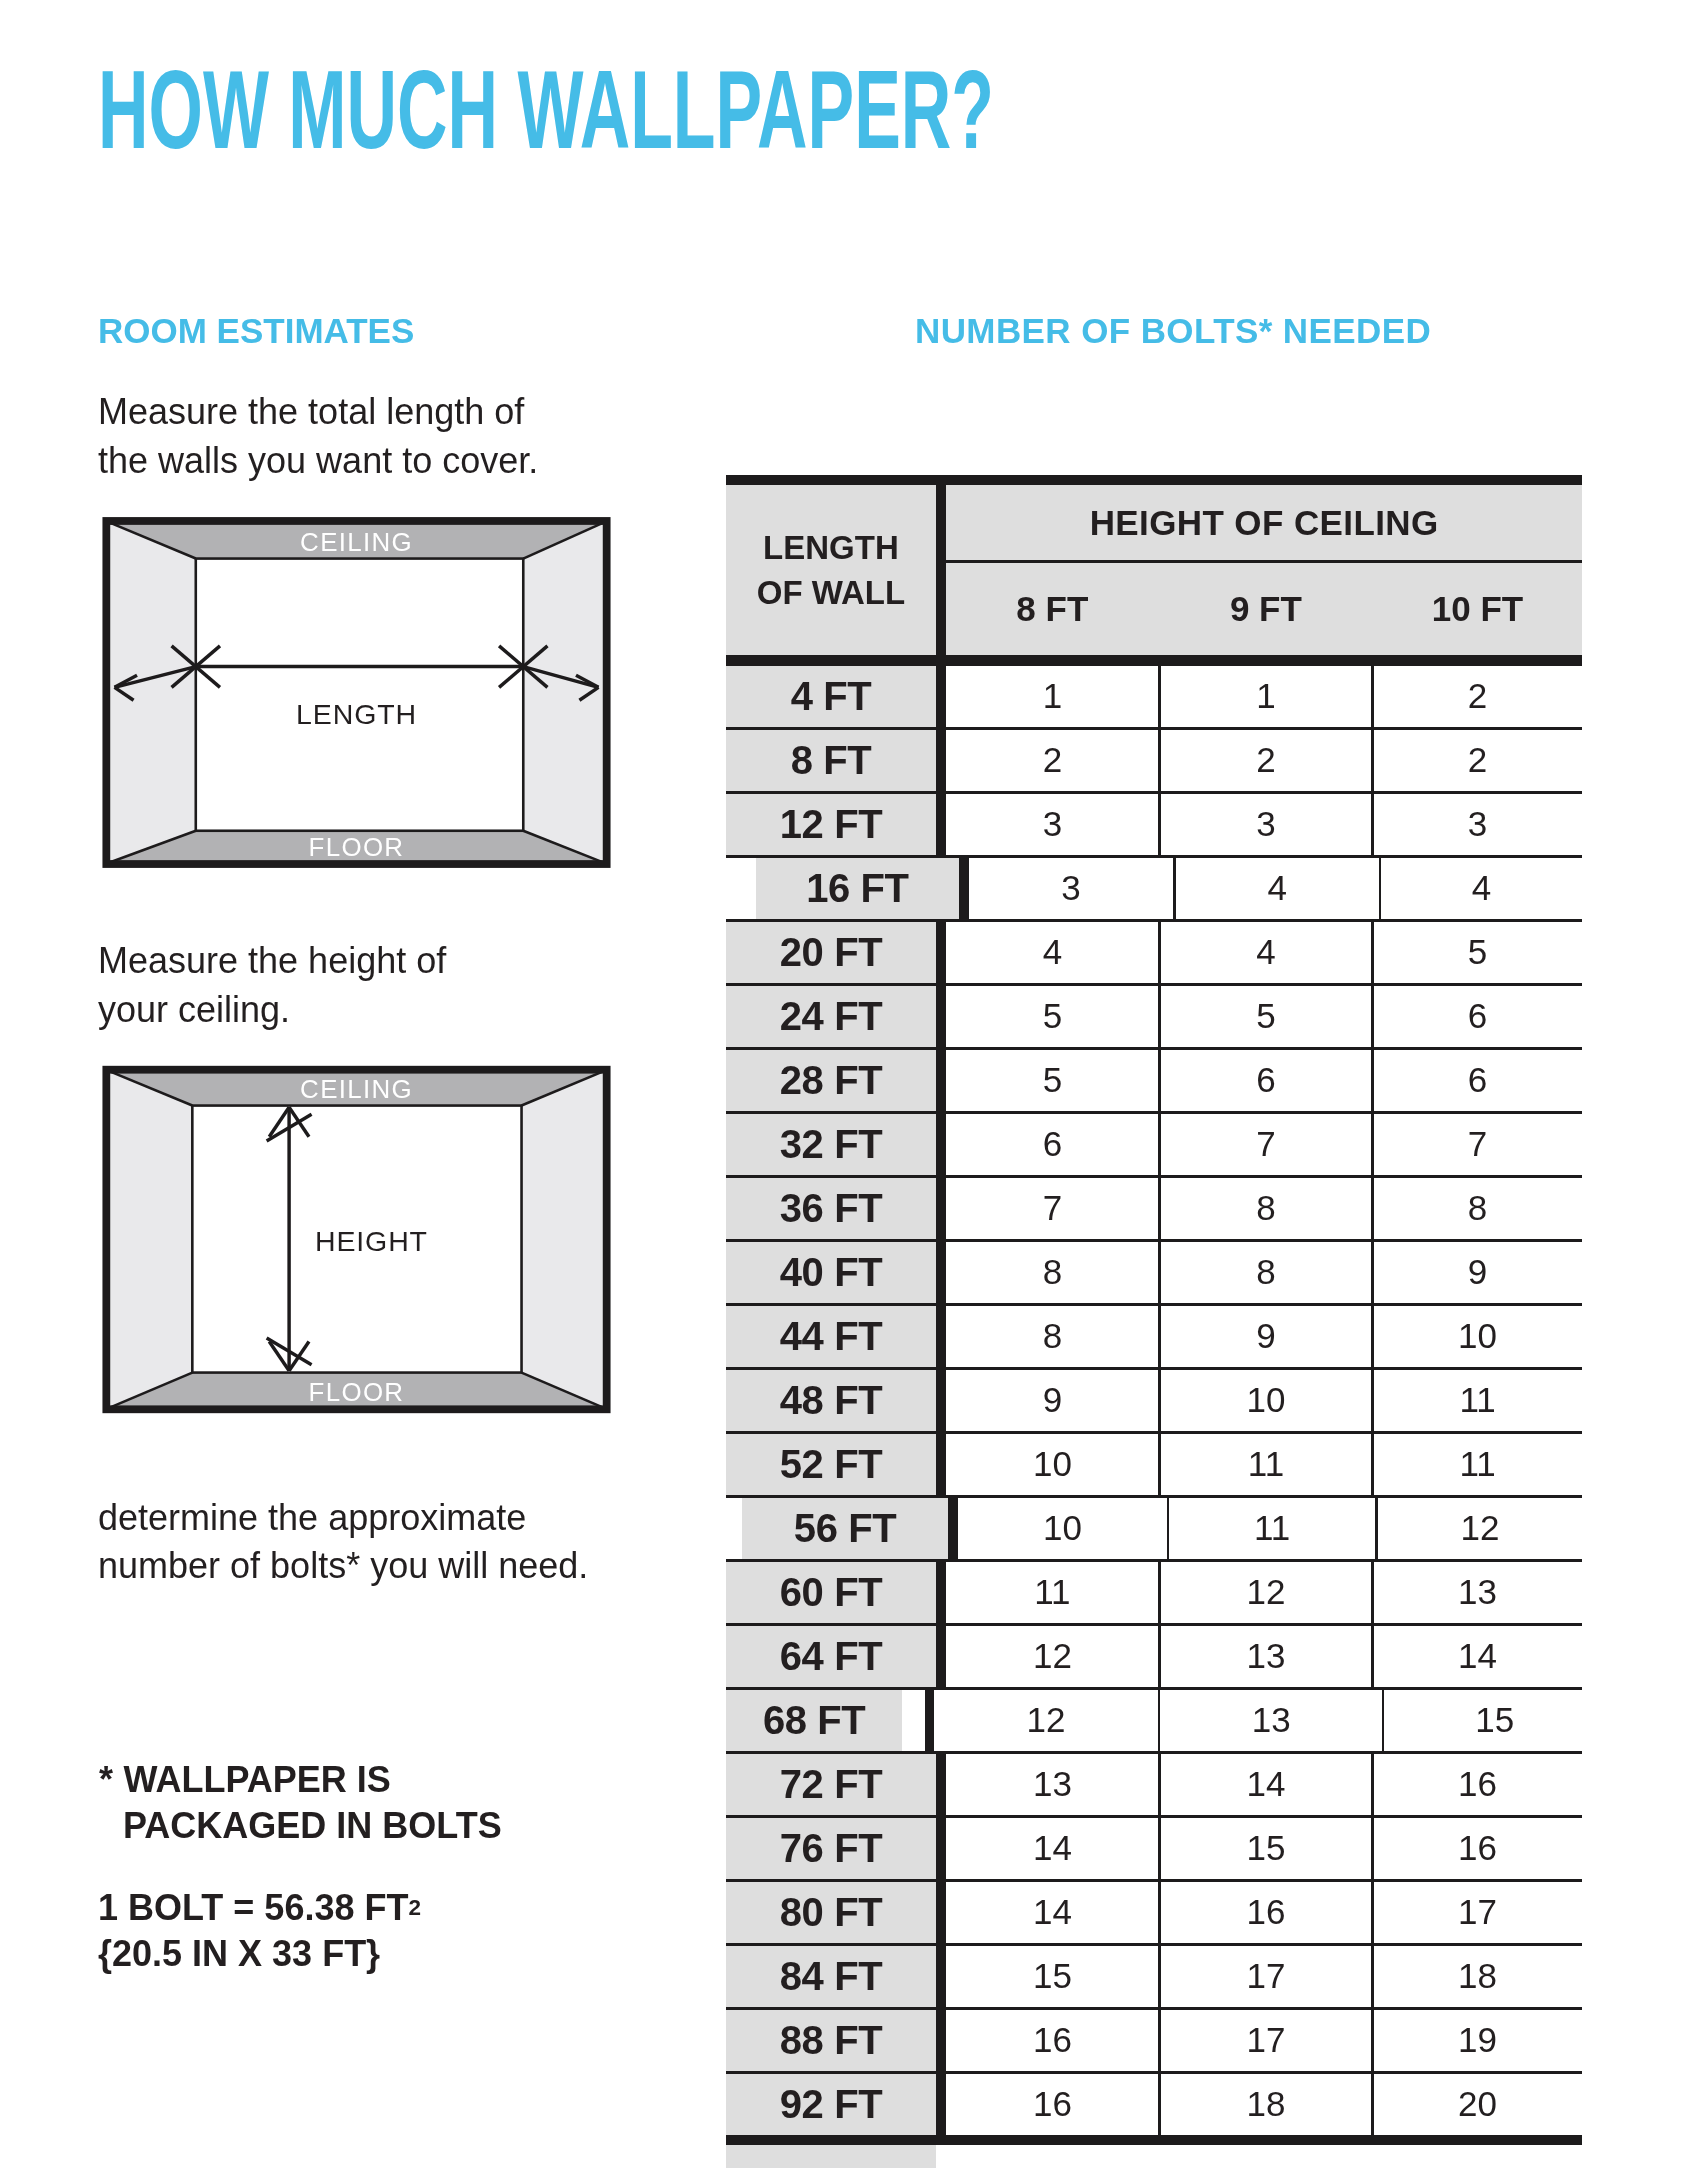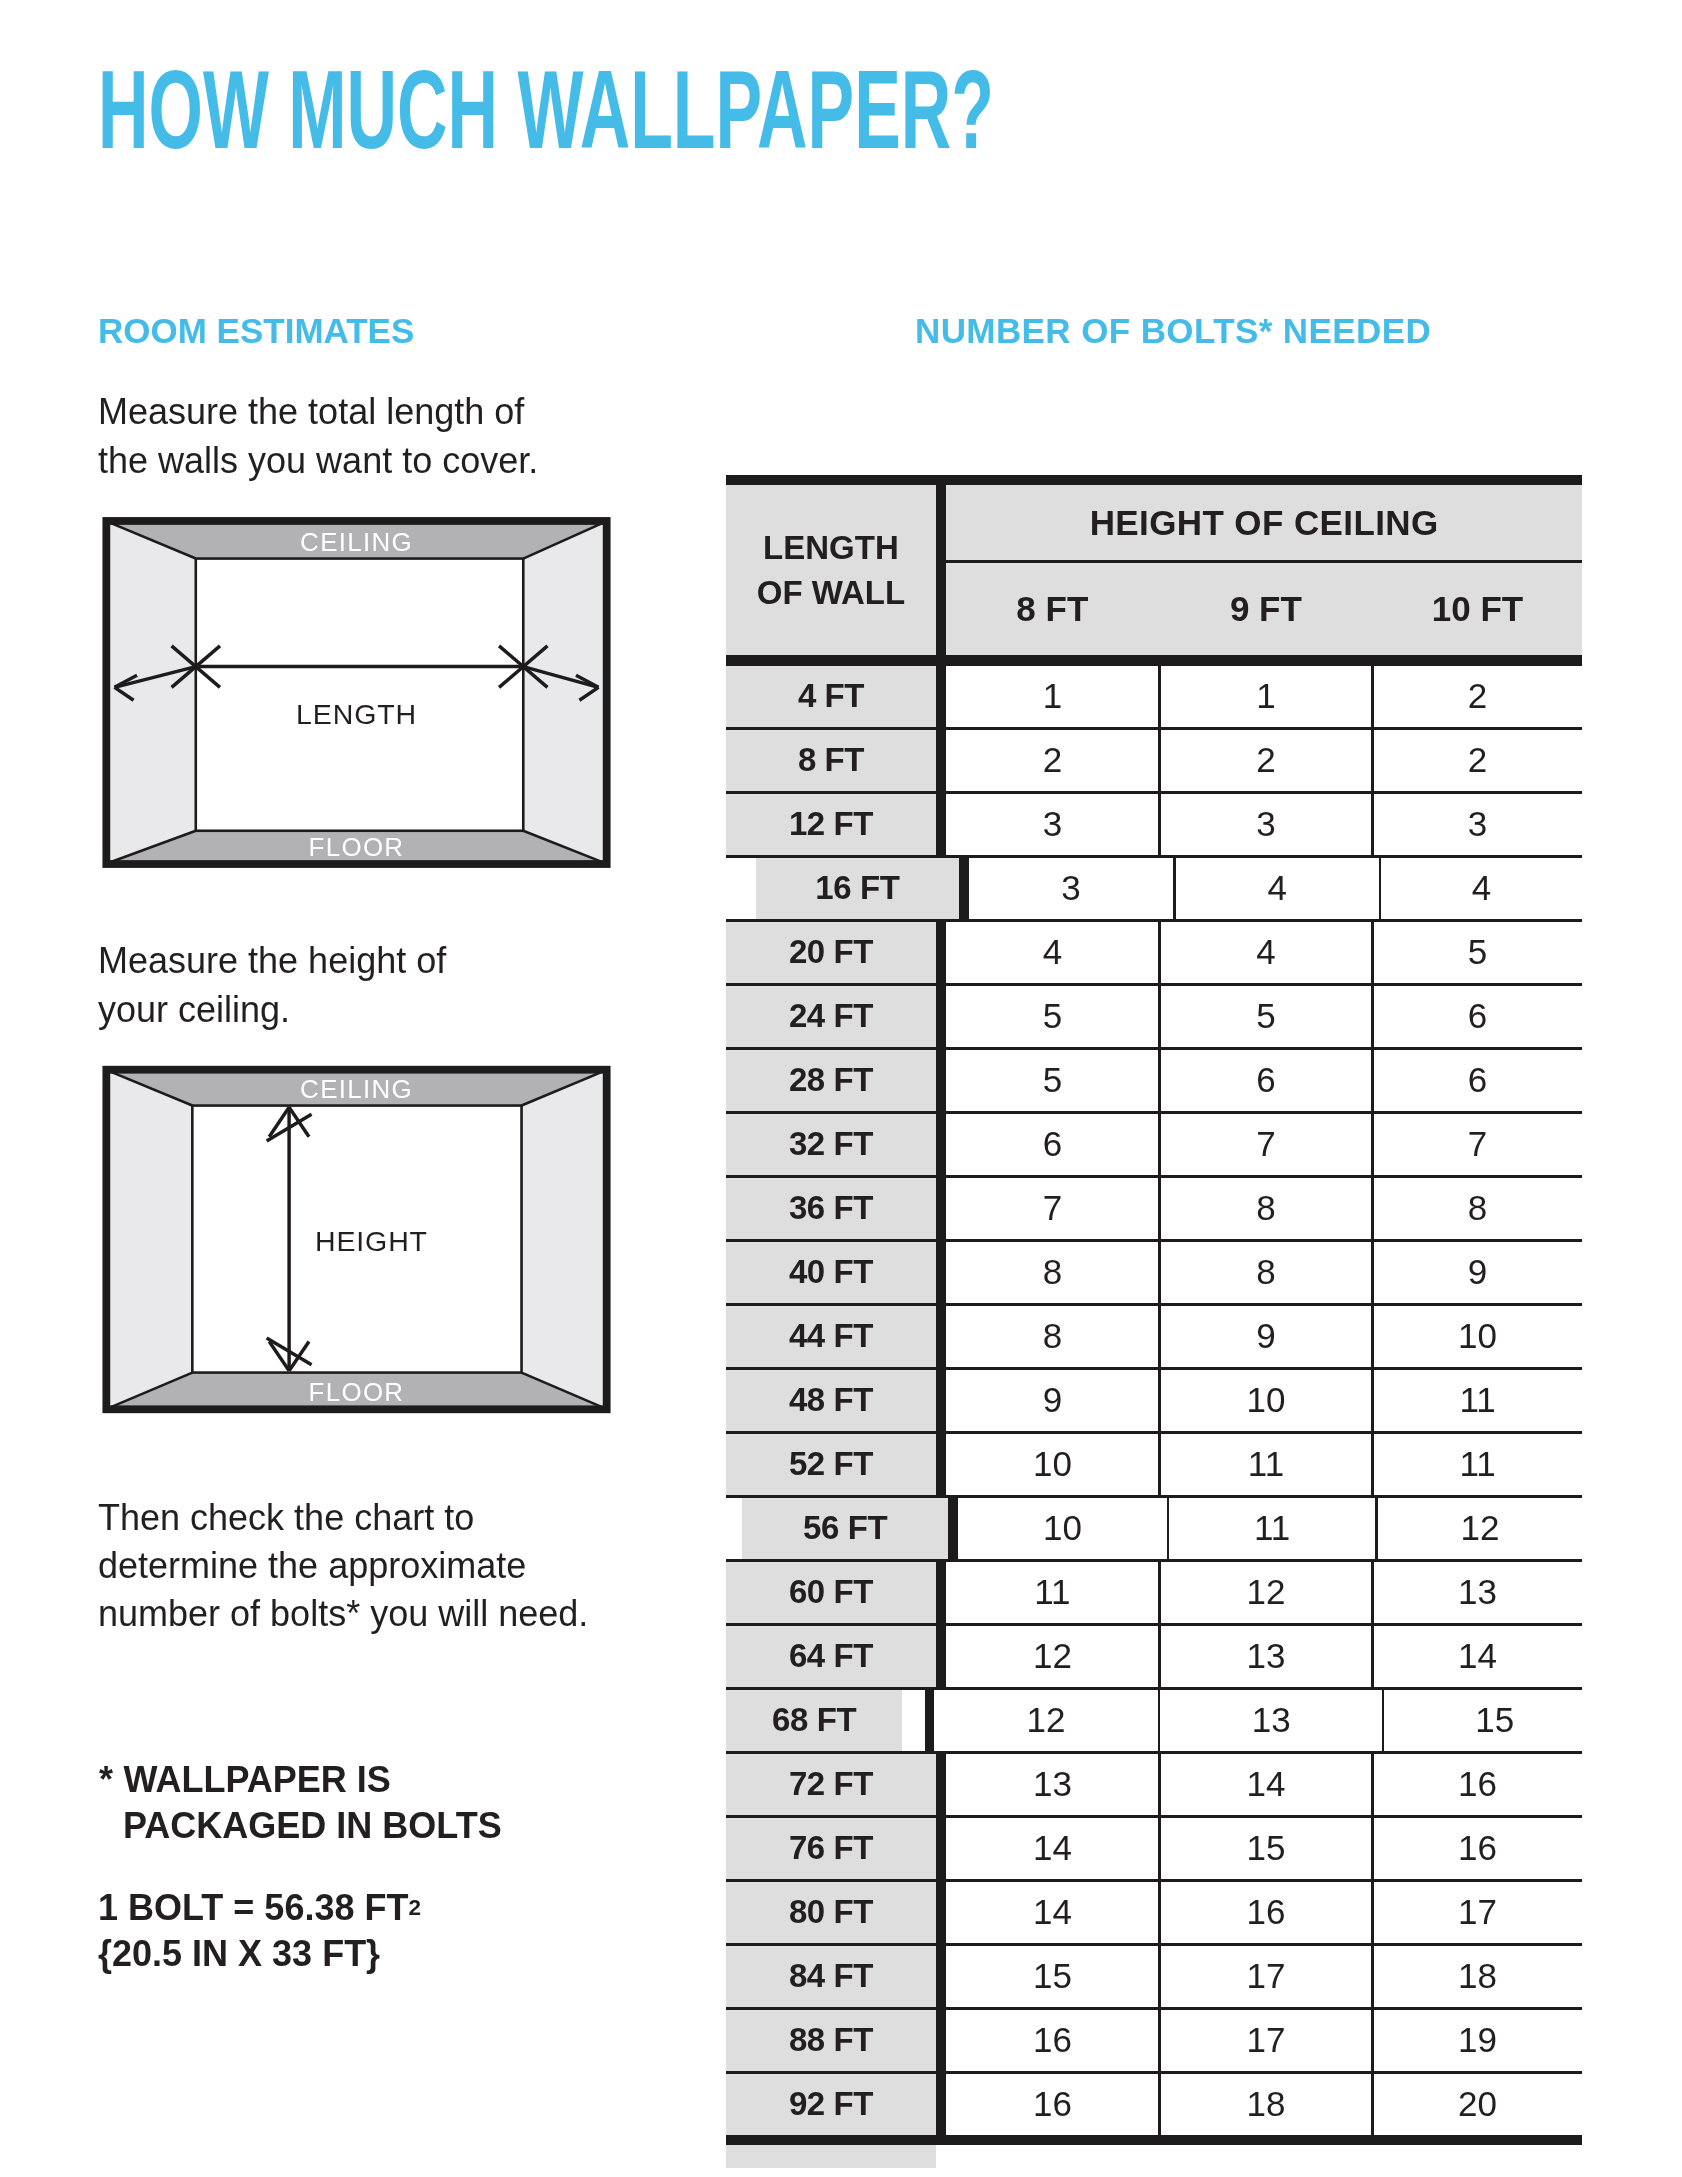--- a/index.html
+++ b/index.html
@@ -76,21 +76,21 @@
   .t-sub{display:flex;align-items:center;justify-content:center;
     font-size:35px;font-weight:bold;}
   .t-sub.w1{width:212px;} .t-sub.w2{width:210px;} .t-sub.w3{width:208px;}
   .t-subgap{width:2.6px;}
   .t-body{}
   .t-row{display:flex;height:61px;border-bottom:3.5px solid var(--line);}
   .t-row.last{border-bottom:none;}
   .t-label{
     width:210px;background:var(--tgray);
     display:flex;align-items:center;justify-content:center;
-    font-size:33px;font-weight:bold;letter-spacing:-0.4px;
+    font-size:40px;font-weight:bold;letter-spacing:-0.4px;
   }
   .t-vcell{width:10.4px;background:var(--line);}
   .t-val{display:flex;align-items:center;justify-content:center;font-size:35px;}
   .t-val.c1{width:212px;} .t-val.c2{width:210px;} .t-val.c3{width:208px;}
   .t-thin{width:2.6px;background:var(--line);}
   .t-stub{width:210px;height:22.5px;background:var(--tgray);}
 </style>
 </head>
 <body>
 
@@ -161,21 +161,20 @@
     <line x1="220" y1="355" x2="197" y2="321"></line>
     <line x1="220" y1="355" x2="243" y2="321"></line>
     <line x1="194" y1="317" x2="246" y2="348"></line>
   </g>
   <text class="diag-band-label" x="298" y="39" text-anchor="middle">CEILING</text>
   <text class="diag-band-label" x="298" y="390" text-anchor="middle">FLOOR</text>
   <text class="diag-dim-label" x="250" y="216">HEIGHT</text>
 </svg>
 
 <div class="abs copy para3">
-  <div>Then check the chart to</div>
   <div>determine the approximate</div>
   <div>number of bolts* you will need.</div>
 </div>
 
 <div class="abs footnote">
   <span>*</span><span class="fn-text1">WALLPAPER IS</span><br>
   <span class="fn-text2">PACKAGED IN BOLTS</span>
 </div>
 
 <div class="abs bolt-info">

